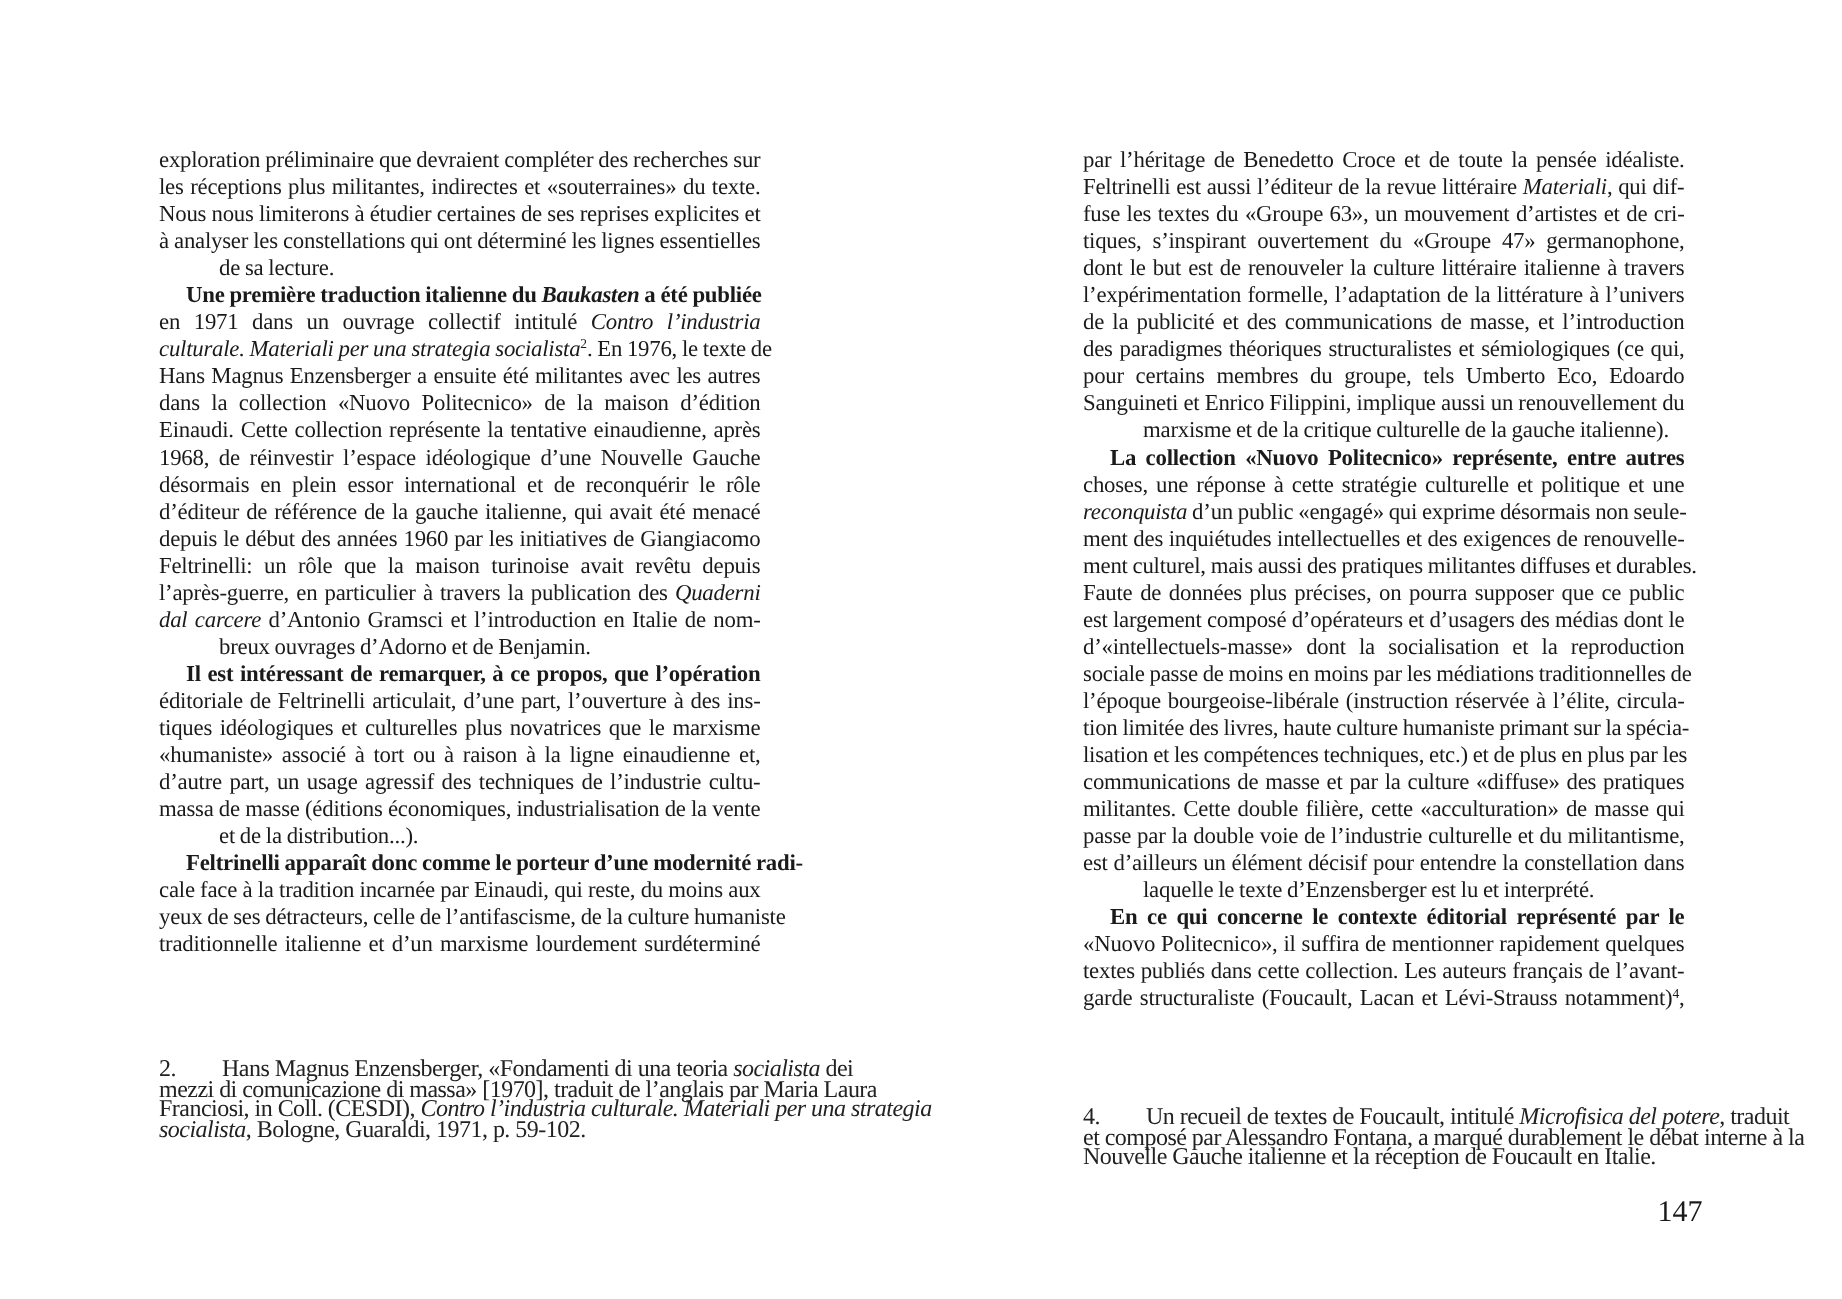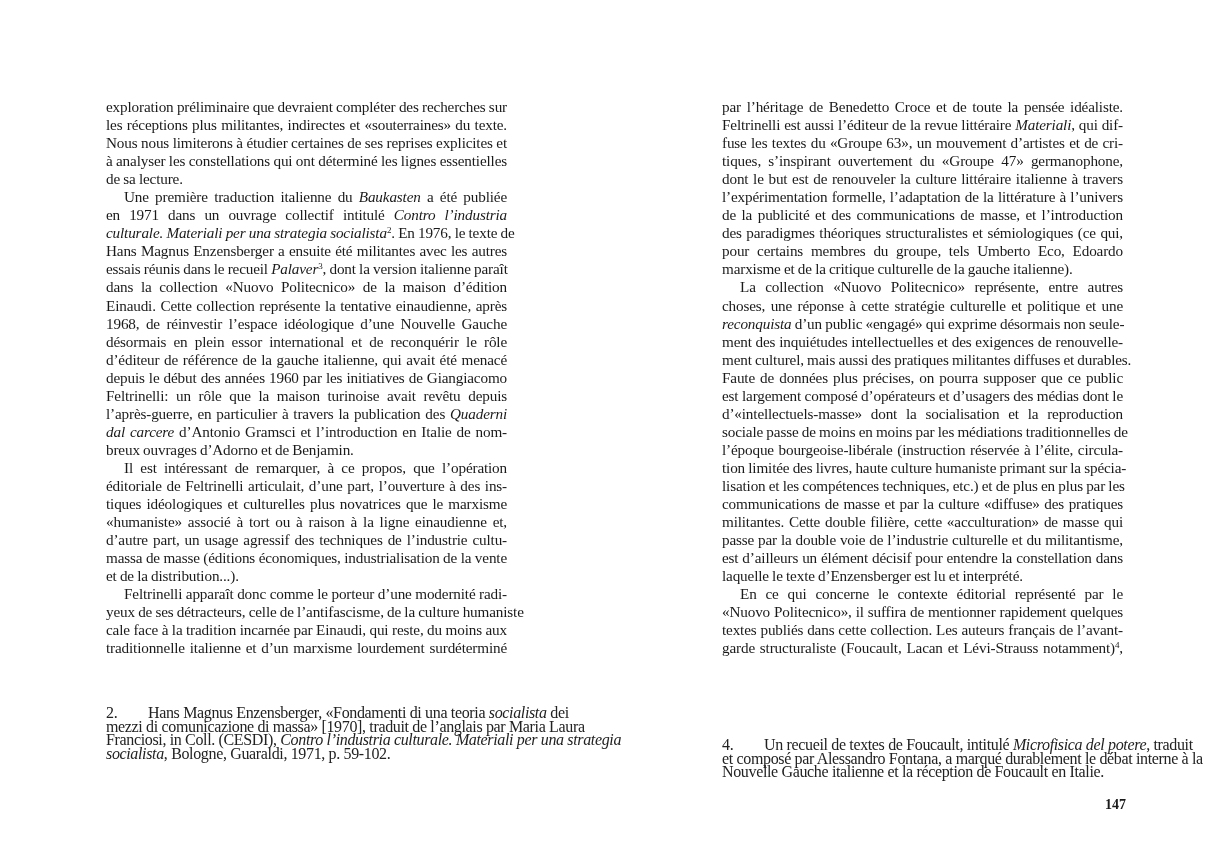--- a/index.html
+++ b/index.html
@@ -45,22 +45,23 @@
   .para .line {
     display: block;
     text-align: justify;
     text-align-last: justify;
     white-space: nowrap;
     overflow: visible;
     height: 18.05px;
   }
   .para .line.last {
     text-align-last: left;
-  }
-  .para.indent .line:first-child { padding-left: 18px; }
+    margin-left: 40px;
+  }
+  .para.indent .line:first-child { padding-left: 18px; font-weight: bold; }
   .para .line { text-indent: 0; }
 
   em, i { font-style: italic; }
   sup.fnref {
     font-size: 9px;
     line-height: 0;
     vertical-align: 5px;
   }
 
   .footnotes {
@@ -84,44 +85,42 @@
   .fn-line.last { text-align-last: left; }
   .fn-num {
     display: inline-block;
     width: 42px;
   }
 
   .page-number {
     position: absolute;
     left: 491px;
     top: 797px;
-    font-size: 14px;
+    font-size: 20px;
     color: #1a1a1a;
     font-family: "Liberation Serif", serif;
-    font-weight: bold;
   }
 </style>
 </head>
 <body>
 
 <div class="page page-left">
   <div class="column" id="left-column">
       <div class="para">
         <span class="line">exploration préliminaire que devraient compléter des recherches sur</span>
         <span class="line">les réceptions plus militantes, indirectes et «souterraines» du texte.</span>
         <span class="line">Nous nous limiterons à étudier certaines de ses reprises explicites et</span>
         <span class="line">à analyser les constellations qui ont déterminé les lignes essentielles</span>
         <span class="line last">de sa lecture.</span>
       </div>
       <div class="para indent">
         <span class="line">Une première traduction italienne du <em>Baukasten</em> a été publiée</span>
         <span class="line">en 1971 dans un ouvrage collectif intitulé <em>Contro l’industria</em></span>
         <span class="line"><em>culturale. Materiali per una strategia socialista</em><sup class="fnref">2</sup>. En 1976, le texte de</span>
         <span class="line">Hans Magnus Enzensberger a ensuite été militantes avec les autres</span>
-        <span class="line">essais réunis dans le recueil <em>Palaver</em><sup class="fnref">3</sup>, dont la version italienne paraît</span>
         <span class="line">dans la collection «Nuovo Politecnico» de la maison d’édition</span>
         <span class="line">Einaudi. Cette collection représente la tentative einaudienne, après</span>
         <span class="line">1968, de réinvestir l’espace idéologique d’une Nouvelle Gauche</span>
         <span class="line">désormais en plein essor international et de reconquérir le rôle</span>
         <span class="line">d’éditeur de référence de la gauche italienne, qui avait été menacé</span>
         <span class="line">depuis le début des années 1960 par les initiatives de Giangiacomo</span>
         <span class="line">Feltrinelli: un rôle que la maison turinoise avait revêtu depuis</span>
         <span class="line">l’après-guerre, en particulier à travers la publication des <em>Quaderni</em></span>
         <span class="line"><em>dal carcere</em> d’Antonio Gramsci et l’introduction en Italie de nom-</span>
         <span class="line last">breux ouvrages d’Adorno et de Benjamin.</span>
@@ -130,22 +129,22 @@
         <span class="line">Il est intéressant de remarquer, à ce propos, que l’opération</span>
         <span class="line">éditoriale de Feltrinelli articulait, d’une part, l’ouverture à des ins-</span>
         <span class="line">tiques idéologiques et culturelles plus novatrices que le marxisme</span>
         <span class="line">«humaniste» associé à tort ou à raison à la ligne einaudienne et,</span>
         <span class="line">d’autre part, un usage agressif des techniques de l’industrie cultu-</span>
         <span class="line">massa de masse (éditions économiques, industrialisation de la vente</span>
         <span class="line last">et de la distribution...).</span>
       </div>
       <div class="para indent">
         <span class="line">Feltrinelli apparaît donc comme le porteur d’une modernité radi-</span>
+        <span class="line">cale face à la tradition incarnée par Einaudi, qui reste, du moins aux</span>
         <span class="line">yeux de ses détracteurs, celle de l’antifascisme, de la culture humaniste</span>
-        <span class="line">cale face à la tradition incarnée par Einaudi, qui reste, du moins aux</span>
         <span class="line">traditionnelle italienne et d’un marxisme lourdement surdéterminé</span>
       </div>
     </div>
   <div class="footnotes" id="left-footnotes">
       <div>
         <span class="fn-line"><span class="fn-num">2.</span>Hans Magnus Enzensberger, «Fondamenti di una teoria <em>socialista</em> dei</span>
         <span class="fn-line">mezzi di comunicazione di massa» [1970], traduit de l’anglais par Maria Laura</span>
         <span class="fn-line">Franciosi, in Coll. (CESDI), <em>Contro l’industria culturale. Materiali per una strategia</em></span>
         <span class="fn-line last"><em>socialista</em>, Bologne, Guaraldi, 1971, p. 59-102.</span>
       </div>
@@ -157,20 +156,21 @@
       <div class="para">
         <span class="line">par l’héritage de Benedetto Croce et de toute la pensée idéaliste.</span>
         <span class="line">Feltrinelli est aussi l’éditeur de la revue littéraire <em>Materiali</em>, qui dif-</span>
         <span class="line">fuse les textes du «Groupe 63», un mouvement d’artistes et de cri-</span>
         <span class="line">tiques, s’inspirant ouvertement du «Groupe 47» germanophone,</span>
         <span class="line">dont le but est de renouveler la culture littéraire italienne à travers</span>
         <span class="line">l’expérimentation formelle, l’adaptation de la littérature à l’univers</span>
         <span class="line">de la publicité et des communications de masse, et l’introduction</span>
         <span class="line">des paradigmes théoriques structuralistes et sémiologiques (ce qui,</span>
         <span class="line">pour certains membres du groupe, tels Umberto Eco, Edoardo</span>
+        <span class="line">Sanguineti et Enrico Filippini, implique aussi un renouvellement du</span>
         <span class="line last">marxisme et de la critique culturelle de la gauche italienne).</span>
       </div>
       <div class="para indent">
         <span class="line">La collection «Nuovo Politecnico» représente, entre autres</span>
         <span class="line">choses, une réponse à cette stratégie culturelle et politique et une</span>
         <span class="line"><em>reconquista</em> d’un public «engagé» qui exprime désormais non seule-</span>
         <span class="line">ment des inquiétudes intellectuelles et des exigences de renouvelle-</span>
         <span class="line">ment culturel, mais aussi des pratiques militantes diffuses et durables.</span>
         <span class="line">Faute de données plus précises, on pourra supposer que ce public</span>
         <span class="line">est largement composé d’opérateurs et d’usagers des médias dont le</span>

